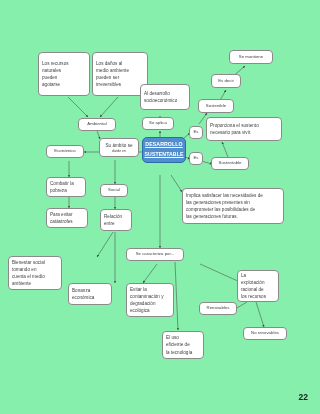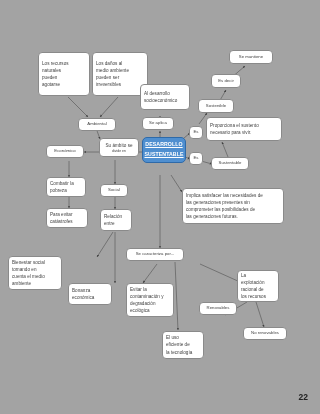--- a/index.html
+++ b/index.html
@@ -4,21 +4,21 @@
 <style>
   html, body {
     margin: 0;
     padding: 0;
     background: #ffffff;
   }
   #page {
     position: relative;
     width: 320px;
     height: 414px;
-    background: #a3a3a3;
+    background: #86efac;
     overflow: hidden;
     font-family: "Liberation Sans", sans-serif;
   }
   #edges {
     position: absolute;
     left: 0; top: 0;
     width: 320px; height: 414px;
     pointer-events: none;
   }
   .node {

